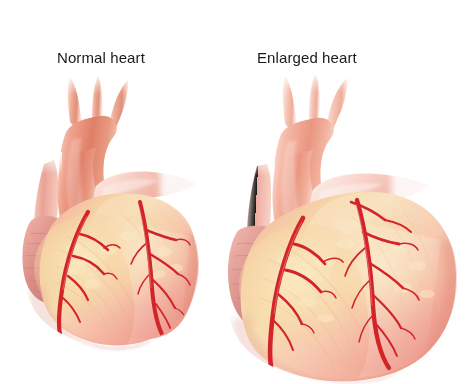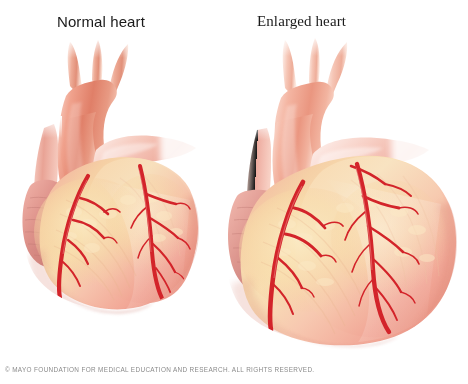--- a/index.html
+++ b/index.html
@@ -3,31 +3,31 @@
 <meta charset="utf-8">
 <style>
   html,body{margin:0;padding:0;}
   body{
     width:468px;height:384px;
     background:#ffffff;
     font-family:"Liberation Sans", sans-serif;
     overflow:hidden;
     position:relative;
   }
-  .figure{position:absolute;inset:0;}
+  .figure{position:absolute;inset:0;margin-top:36px;}
 
   .caption{
     position:absolute;
     font-size:15px;
     color:#1a1a1a;
     letter-spacing:.1px;
     white-space:nowrap;
   }
   .caption.left{left:57px;top:13px;}
-  .caption.right{left:257px;top:13px;font-family:Liberation Serif, serif;}
+  .caption.right{left:257px;top:13px;}
 
   .copyright{
     position:absolute;
     left:5px;top:366px;
     font-size:6.4px;
     letter-spacing:.35px;
     color:#8a8a8a;
     white-space:nowrap;
   }
 

